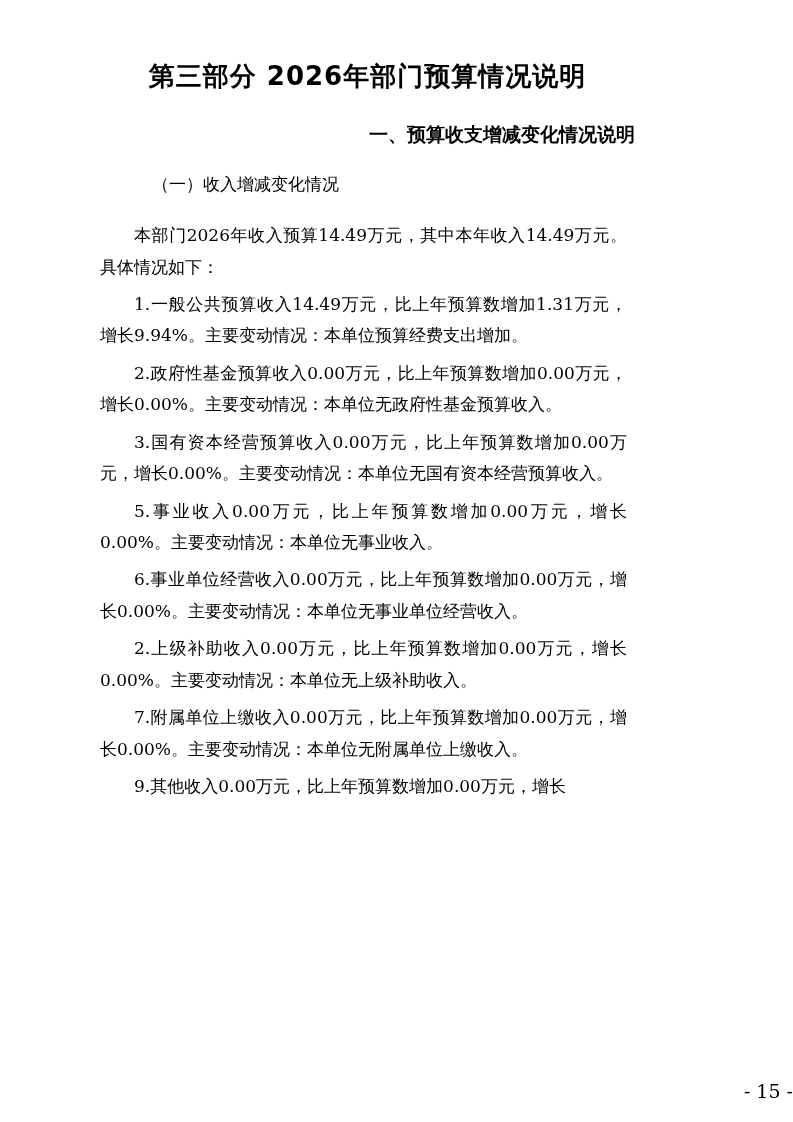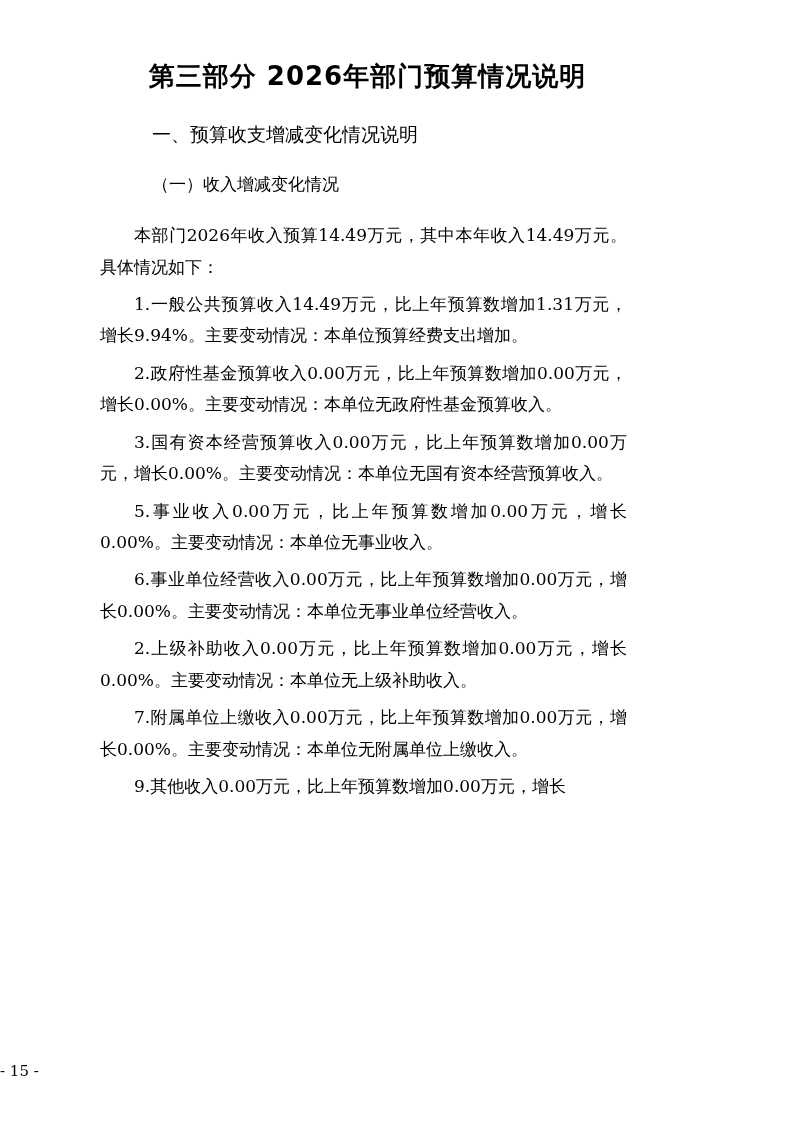--- a/index.html
+++ b/index.html
@@ -26,47 +26,48 @@
     text-align: center;
     font-size: 26px;
     font-weight: bold;
     letter-spacing: 1px;
     margin: 18px 0 26px 0;
     font-family: "DejaVu Sans", "Liberation Sans", sans-serif;
     line-height: 1.4;
   }
   .section-heading {
     font-size: 19px;
-    font-weight: normal;
+    font-weight: bold;
     margin: 0 0 22px 0;
     padding-left: 52px;
     font-family: "DejaVu Sans", "Liberation Sans", sans-serif;
     line-height: 1.5;
+    text-align: right;
   }
   .subsection {
     font-size: 17px;
     margin: 0 0 22px 0;
     padding-left: 52px;
     line-height: 1.6;
   }
   .para {
     font-size: 17px;
     line-height: 1.85;
     margin: 0 8px 6px 0;
     text-align: justify;
     text-justify: inter-ideograph;
     text-indent: 34px;
   }
   .page-number {
     position: absolute;
-    bottom: 42px;
+    bottom: 20px;
     left: 0;
     width: 793px;
-    text-align: left;
-    font-size: 15px;
+    text-align: right;
+    font-size: 19px;
     font-family: "DejaVu Serif", "Liberation Serif", serif;
   }
 </style>
 </head>
 <body>
 
 <div class="page">
 
   <div class="doc-title">第三部分  2026年部门预算情况说明</div>
 

